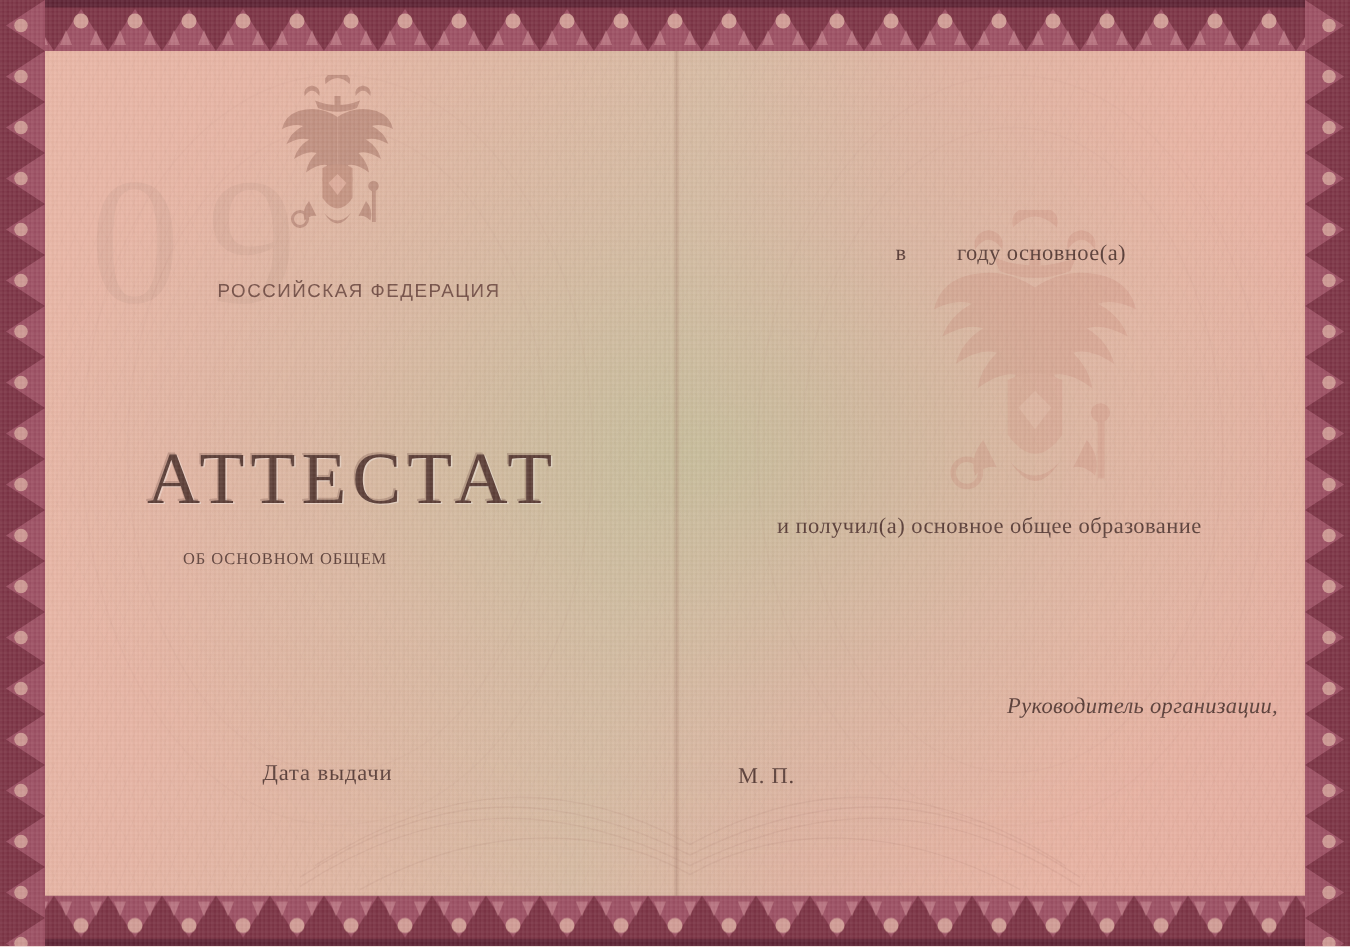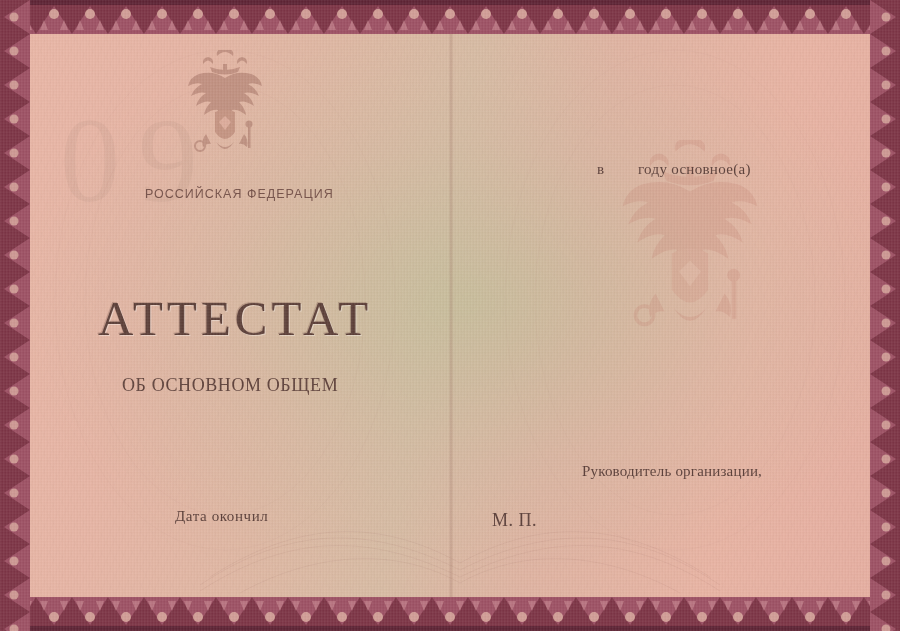--- a/index.html
+++ b/index.html
@@ -102,22 +102,22 @@
     font-size: 49px;
     letter-spacing: 4px;
     color: #5d4039;
     font-family: Liberation Serif, serif;
     text-shadow: 1px 1px 0 rgba(255,255,255,0.35), -1px -1px 0 rgba(90,55,48,0.25);
     margin-top: 32px;
   }
   .subtitle {
     position: absolute;
     left: 122px;
-    top: 372px;
-    font-size: 18px;
+    top: 360px;
+    font-size: 11px;
     line-height: 27px;
     letter-spacing: 0.6px;
     color: #5f423b;
     font-family: "Liberation Serif", serif;
   }
   .date-label {
     position: absolute;
     left: 175px;
     top: 508px;
     font-size: 15px;
@@ -166,28 +166,29 @@
     letter-spacing: 0.3px;
   }
   .head-org {
     position: absolute;
     left: 492px;
     top: 460px;
     width: 360px;
     font-size: 15px;
     line-height: 22px;
     color: #5c403a;
-    text-align: center;
+    text-align: right;
     letter-spacing: 0.2px;
+    font-style: italic;
   }
   .mp {
     position: absolute;
     left: 492px;
     top: 510px;
-    font-size: 18px;
+    font-size: 15px;
     color: #5c403a;
     letter-spacing: 0.5px;
   }
   
   .watermark-num {
     position: absolute;
     left: 60px;
     top: 92px;
     font-size: 120px;
     color: rgba(120,80,70,0.07);
@@ -338,21 +339,21 @@
         <rect x="78" y="76" width="2.5" height="22"></rect>
         <circle cx="79" cy="74" r="3.5"></circle>
       </g>
     </svg>
 
     <div class="rf-label">РОССИЙСКАЯ ФЕДЕРАЦИЯ</div>
     <div class="attestat-title">АТТЕСТАТ</div>
     <div class="subtitle">
       <div>ОБ ОСНОВНОМ ОБЩЕМ</div>
     </div>
-    <div class="date-label">Дата окончил</div>
+    <div class="date-label">Дата выдачи</div>
 
     <svg class="emblem-right" viewBox="0 0 110 112">
       <g fill="#c27f6f" opacity="0.75">
         <path d="M33 14 q5 -7 10 0 q1 -6 -5 -7 q-6 1 -5 7z"></path>
         <path d="M67 14 q5 -7 10 0 q1 -6 -5 -7 q-6 1 -5 7z"></path>
         <path d="M47 6 q8 -8 16 0 q2 -7 -8 -8 q-10 1 -8 8z"></path>
         <rect x="53" y="14" width="4" height="6"></rect>
         <path d="M40 17 q15 6 30 0 l-2 5 q-13 5 -26 0z"></path>
         <path d="M55 28 q-12 -8 -26 -4 q-9 3 -11 12 q8 -4 14 -2 q-8 4 -11 12 q9 -5 15 -3 q-8 5 -10 13 q9 -6 15 -4 q-6 6 -7 13 q8 -6 14 -5 q-3 6 -3 11 l10 2z"></path>
         <path d="M55 28 q12 -8 26 -4 q9 3 11 12 q-8 -4 -14 -2 q8 4 11 12 q-9 -5 -15 -3 q8 5 10 13 q-9 -6 -15 -4 q6 6 7 13 q-8 -6 -14 -5 q3 6 3 11 l-10 2z"></path>
@@ -362,20 +363,21 @@
         <path d="M36 84 q-5 6 -3 13 q4 -4 8 -3z"></path>
         <path d="M74 84 q5 6 3 13 q-4 -4 -8 -3z"></path>
         <circle cx="30" cy="96" r="5" fill="none" stroke="#c27f6f" stroke-width="2"></circle>
         <rect x="78" y="76" width="2.5" height="22"></rect>
         <circle cx="79" cy="74" r="3.5"></circle>
       </g>
     </svg>
 
     <div class="line-year-v">в</div>
     <div class="line-year-rest">году основное(а)</div>
+    <div class="line-got">и получил(а) основное общее образование</div>
 
     <div class="head-org">
       <div>Руководитель организации,</div>
     </div>
 
     <div class="mp">М. П.</div>
 
   </div>
 </div>
 

